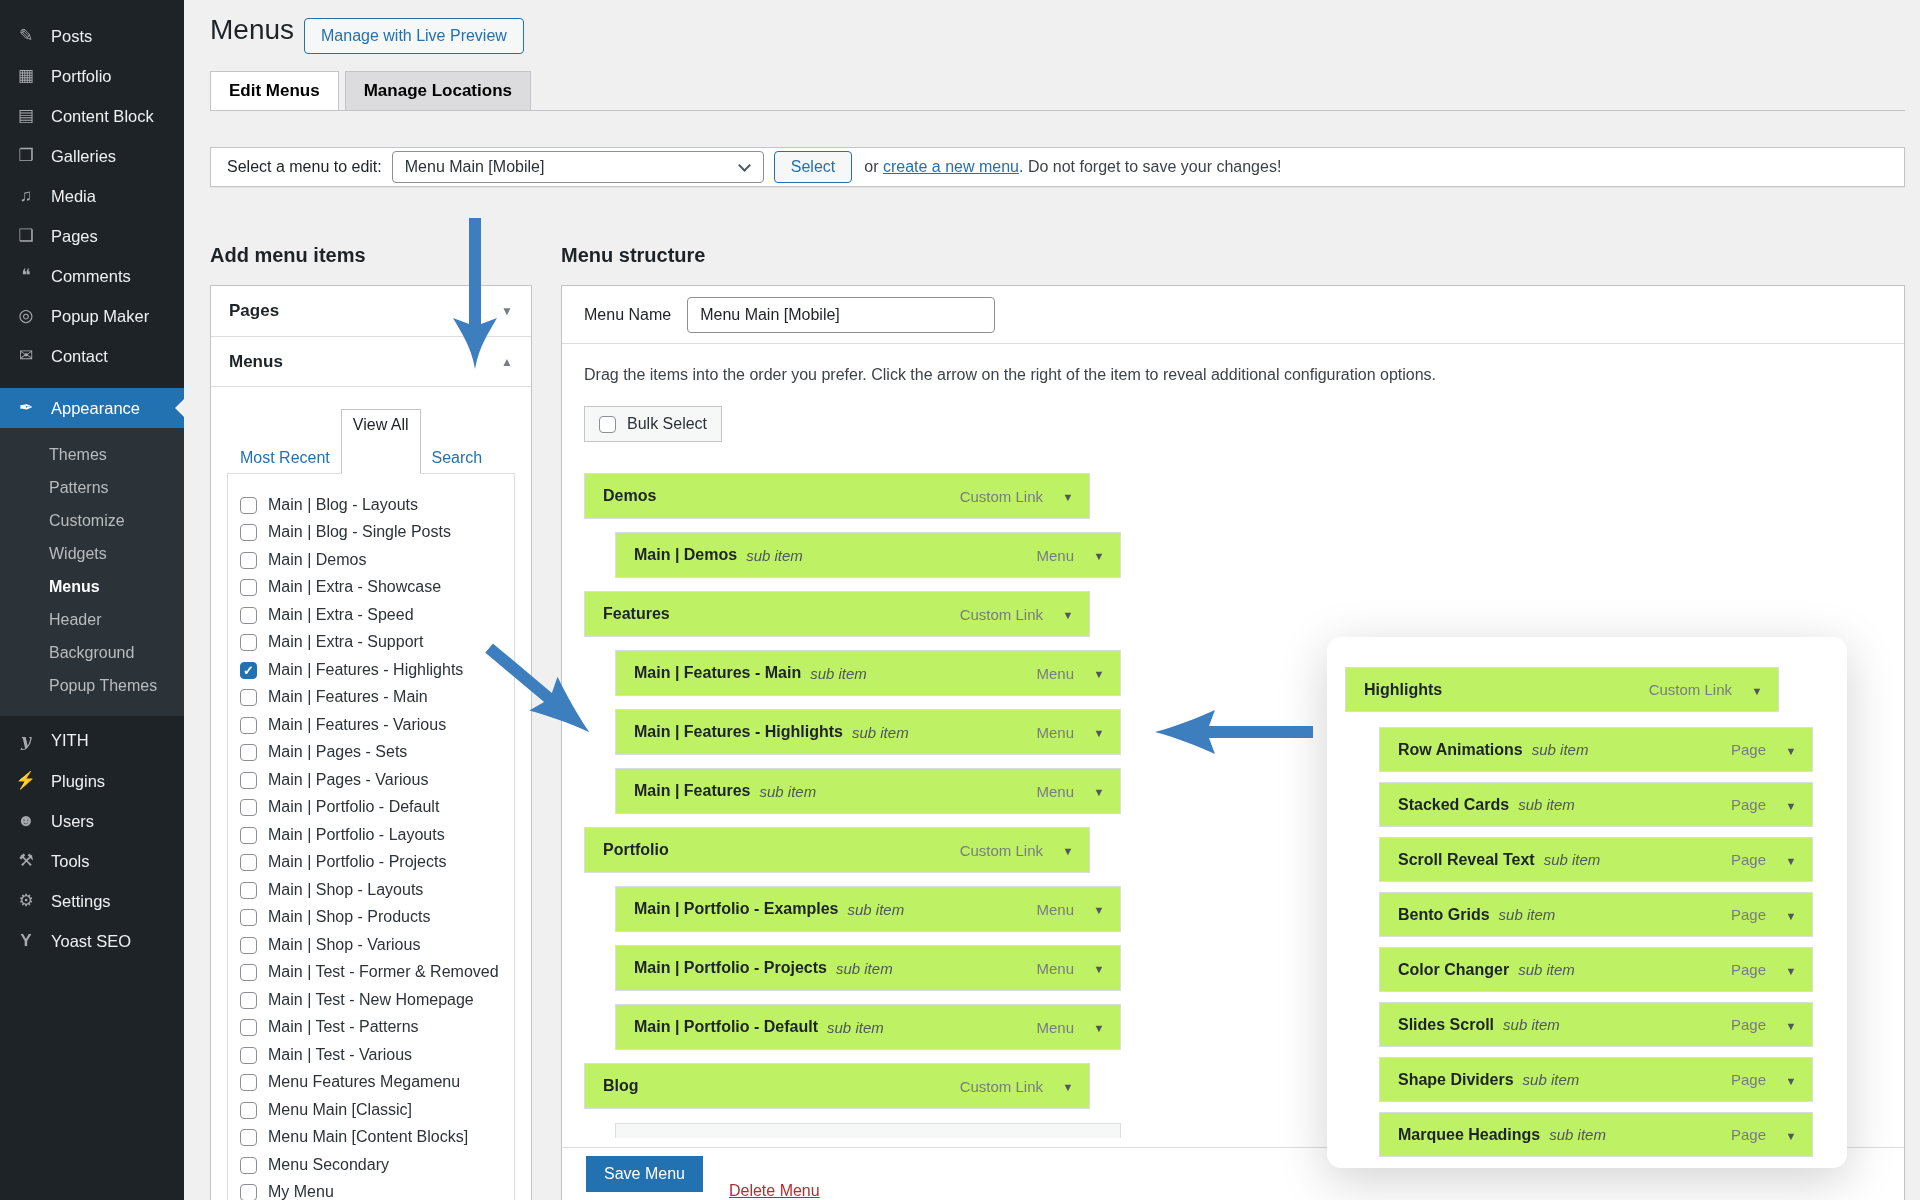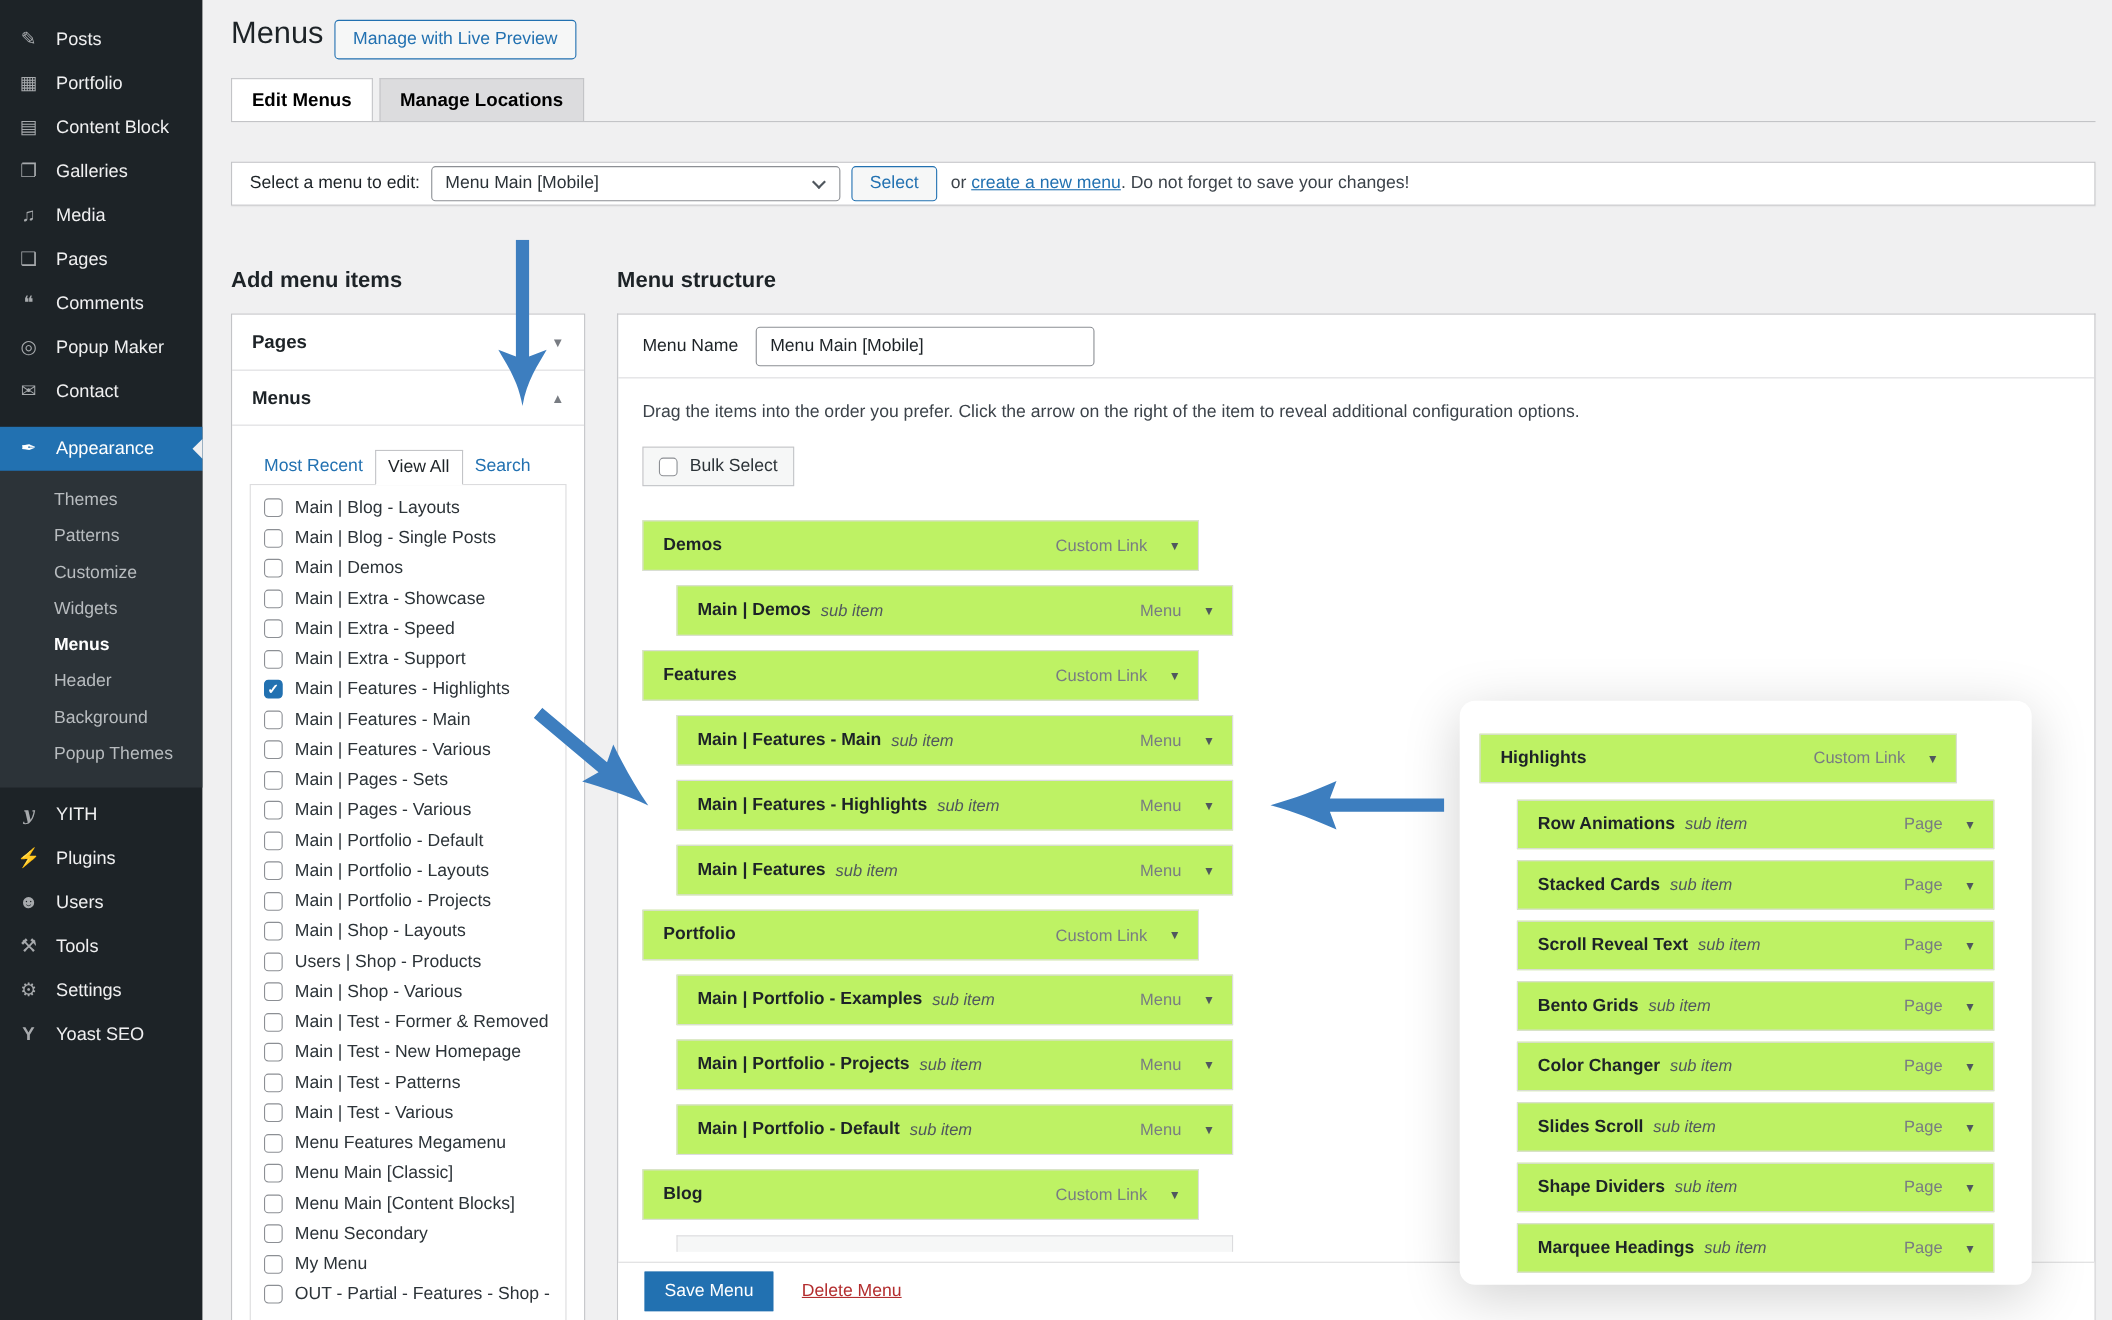--- a/index.html
+++ b/index.html
@@ -1,18 +1,18 @@
 <!DOCTYPE html>
 <html><head>
 <meta charset="utf-8">
 <style>
   * { margin:0; padding:0; box-sizing:border-box; }
   html,body { width:1920px; height:1200px; overflow:hidden; }
   body { font-family:"Liberation Sans", sans-serif; background:#f0f0f1; position:relative; color:#1d2327; }
-  a { cursor:pointer; }
+  a { cursor:pointer;margin-top:34px; }
 
   
   #sidebar { position:absolute; left:0; top:0; width:184px; height:1200px; background:#1d2327; z-index:10; }
   .sbitem { display:flex; align-items:flex-start; padding:9px 4px 9px 14px; min-height:40px; color:#f0f0f1; font-size:16.5px; cursor:pointer; position:relative; line-height:22px; }
   .sbitem .mi { width:24px; flex:none; margin-right:13px; color:#a7aaad; font-size:17px; text-align:center; line-height:22px; }
   .sbitem.active { background:#2271b1; color:#fff; }
   .sbitem.active .mi { color:#fff; }
   .sbitem.active::after { content:""; position:absolute; right:0; top:50%; margin-top:-9px; border:9px solid transparent; border-right-color:#f0f0f1; }
   ul { list-style:none; }
   .sb-group { padding-top:4px; }
@@ -69,21 +69,21 @@
   .acc-h + .acc-h { border-top:1px solid #dcdcde; }
   .tri { font-size:12px; color:#787c82; }
   .tri-down::before { content:"\25BC"; }
   .tri-up::before { content:"\25B2"; }
   .acc-body { border-top:1px solid #dcdcde; flex:1; min-height:0; display:flex; flex-direction:column; padding:22px 16px 0; }
   .item-tabs { flex:none; display:flex; padding-left:2px; font-size:16px; position:relative; z-index:2; }
   .itab { padding:6px 11px; }
   .itab.link { color:#2271b1; text-decoration:none; }
   .itab.current { background:#fff; color:#1d2327; border:1px solid #c3c4c7; border-bottom:1px solid #fff; margin-bottom:-1px; }
   .viewbox { flex:1; border:1px solid #dcdcde; padding:12px 0 0 12px; overflow:hidden; }
-  .chk-row { display:flex; align-items:flex-start; gap:11px; height:27.5px; font-size:16px; color:#2c3338; white-space:nowrap; }
+  .chk-row { display:flex; align-items:flex-end; gap:11px; height:27.5px; font-size:16px; color:#2c3338; white-space:nowrap; }
   .cb { width:17px; height:17px; flex:none; border:1.5px solid #8c8f94; border-radius:4px; background:#fff; position:relative; cursor:pointer; }
   .cb.checked { background:#2271b1; border-color:#2271b1; }
   .cb.checked::after { content:"\2713"; position:absolute; left:0; right:0; top:-1px; color:#fff; font-size:13px; font-weight:bold; text-align:center; line-height:17px; }
 
   
   .panel { position:absolute; left:377px; top:285px; right:15px; bottom:0; background:#fff; border:1px solid #c3c4c7; border-bottom:none; box-shadow:0 1px 1px rgba(0,0,0,.04); }
   .name-row { height:58px; border-bottom:1px solid #dcdcde; display:flex; align-items:center; gap:16px; padding:0 22px; font-size:16px; color:#1d2327; }
   .name-input { width:308px; height:36px; border:1px solid #8c8f94; border-radius:4px; padding:0 12px; font-size:16px; font-family:inherit; color:#1d2327; }
   .hint { margin:22px 22px 4px; font-size:16px; color:#3c434a; }
   .bulk { display:inline-flex; align-items:center; gap:11px; margin:18px 0 0 22px; height:36px; padding:0 14px; background:#f6f7f7; border:1px solid #c3c4c7; font-size:16px; color:#2c3338; cursor:pointer; }
@@ -345,21 +345,21 @@
             <span>Main | Portfolio - Projects</span>
           </div>
 
           <div class="chk-row">
             <span class="cb"></span>
             <span>Main | Shop - Layouts</span>
           </div>
 
           <div class="chk-row">
             <span class="cb"></span>
-            <span>Users | Shop - Products</span>
+            <span>Main | Shop - Products</span>
           </div>
 
           <div class="chk-row">
             <span class="cb"></span>
             <span>Main | Shop - Various</span>
           </div>
 
           <div class="chk-row">
             <span class="cb"></span>
             <span>Main | Test - Former &amp; Removed</span>

